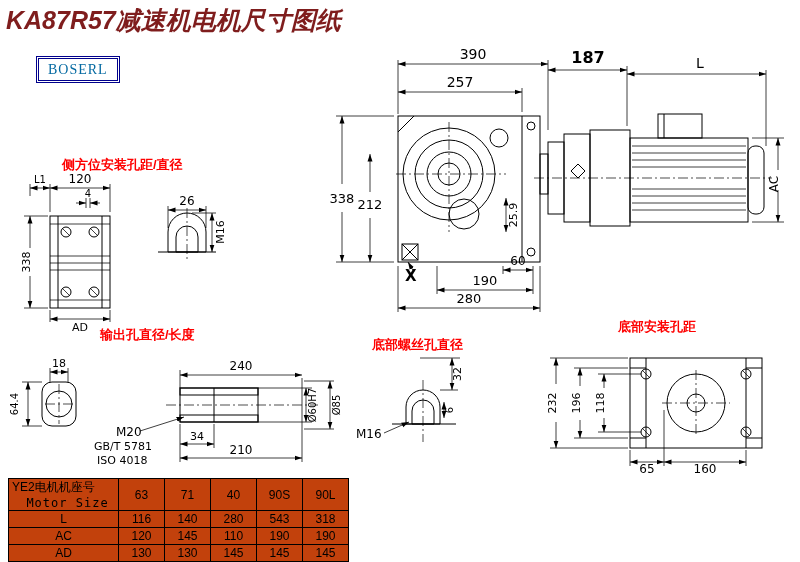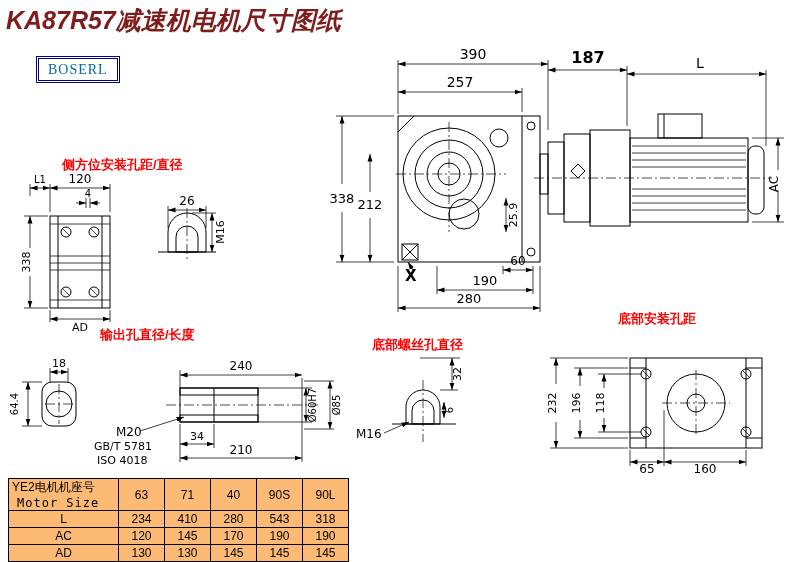--- a/index.html
+++ b/index.html
@@ -6,36 +6,36 @@
   html,body { width:800px; height:562px; }
   body { position:relative; background:#fff; font-family:"Liberation Sans","DejaVu Sans",sans-serif; overflow:hidden; }
   .abs { position:absolute; }
   .page-title { left:6px; top:4px; font-size:25px; font-weight:bold; color:#7f1d1d; white-space:nowrap;font-style:italic; }
   .brand-box { left:36px; top:56px; border:3px double #00008b; padding:1px 9px 2px; background:#fff; }
   .brand-text { color:#0369a1; font-family:"Liberation Serif","DejaVu Serif",serif; font-weight:normal; font-size:14px; letter-spacing:1px; }
   .red-label { color:#fe0000; font-weight:bold; font-size:13px; white-space:nowrap; }
   #lbl-side   { left:62px;  top:156px; }
   #lbl-output { left:100px; top:326px; }
   #lbl-screw  { left:372px; top:336px; }
-  #lbl-bmount { left:618px; top:310px;text-align:right; }
+  #lbl-bmount { left:618px; top:318px;text-align:right; }
   svg.drawing { position:absolute; left:0; top:0; }
   svg .ln { stroke:#000; stroke-width:1; fill:none; }
   svg .tn { stroke:#000; stroke-width:0.75; fill:none; }
   svg .cl { stroke:#000; stroke-width:0.7; fill:none; stroke-dasharray:10 3 2 3; }
   svg text { font-family:"DejaVu Sans",sans-serif; font-size:12px; fill:#000; }
   .t10{font-size:10px}.t11{font-size:11px}.t13{font-size:13px}.t14{font-size:14px}
   .t16b{font-size:16px;font-weight:bold}.t15b{font-size:15px;font-weight:bold}
-  .size-table { position:absolute; left:8px; top:478px; border-collapse:collapse; background:#fdba74; }
+  .size-table { position:absolute; left:8px; top:478px; border-collapse:collapse; background:#c2410c; }
   .size-table th,.size-table td { border:1px solid #000; font-weight:normal; font-size:12px; text-align:center; vertical-align:middle; }
   .size-table .label-col { width:110px; }
   .size-table .val-col { width:46px; }
   .size-table tr.hdr-row { height:30px; }
   .size-table tr.data-row { height:17px; }
   .hdr-cn { text-align:left; padding-left:3px; }
-  .hdr-en { text-align:left; padding-left:8px; font-family:"DejaVu Sans Mono",monospace; letter-spacing:1px; }
+  .hdr-en { text-align:center; padding-left:8px; font-family:"DejaVu Sans Mono",monospace; letter-spacing:1px; }
 </style>
 </head>
 <body>
 
 <div class="abs page-title">KA87R57减速机电机尺寸图纸</div>
 <div class="abs brand-box">
   <span class="brand-text">BOSERL</span>
 </div>
 <div class="abs red-label" id="lbl-side">侧方位安装孔距/直径</div>
 <div class="abs red-label" id="lbl-output">输出孔直径/长度</div>
@@ -302,31 +302,31 @@
         <div class="hdr-en">Motor Size</div>
       </th>
       <th class="val-col">63</th>
       <th class="val-col">71</th>
       <th class="val-col">40</th>
       <th class="val-col">90S</th>
       <th class="val-col">90L</th>
     </tr>
     <tr class="data-row">
       <td class="label-col">L</td>
-      <td class="val-col">234</td>
-      <td class="val-col">410</td>
+      <td class="val-col">116</td>
+      <td class="val-col">140</td>
       <td class="val-col">280</td>
       <td class="val-col">543</td>
       <td class="val-col">318</td>
     </tr>
     <tr class="data-row">
       <td class="label-col">AC</td>
       <td class="val-col">120</td>
       <td class="val-col">145</td>
-      <td class="val-col">170</td>
+      <td class="val-col">110</td>
       <td class="val-col">190</td>
       <td class="val-col">190</td>
     </tr>
     <tr class="data-row">
       <td class="label-col">AD</td>
       <td class="val-col">130</td>
       <td class="val-col">130</td>
       <td class="val-col">145</td>
       <td class="val-col">145</td>
       <td class="val-col">145</td>

